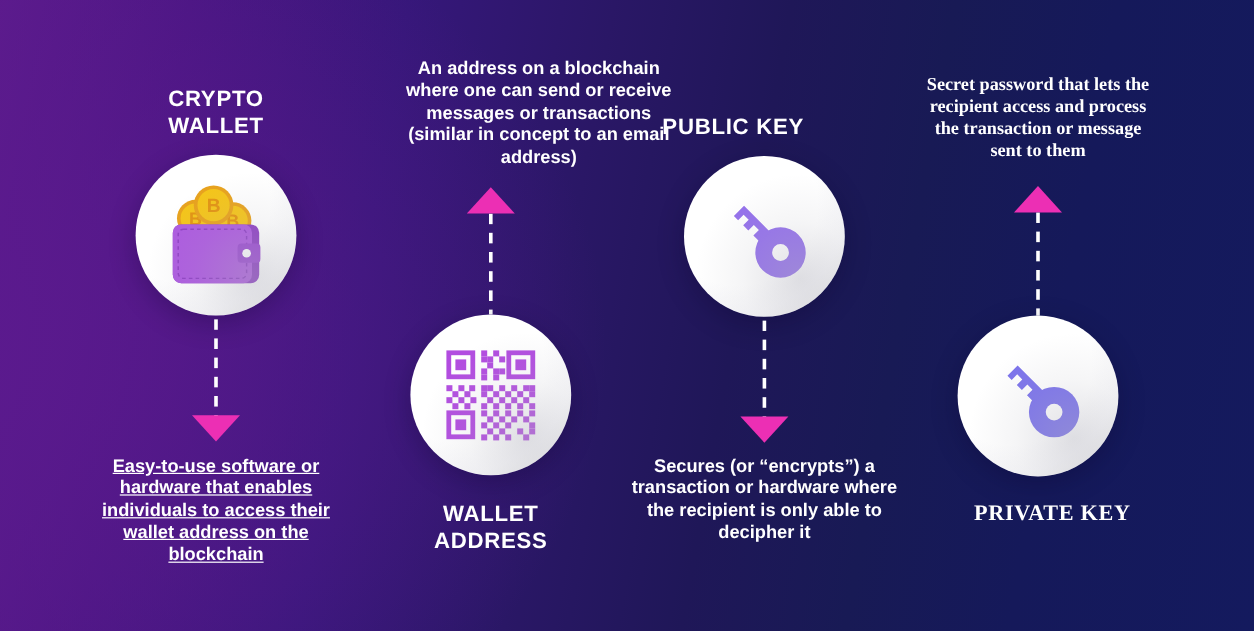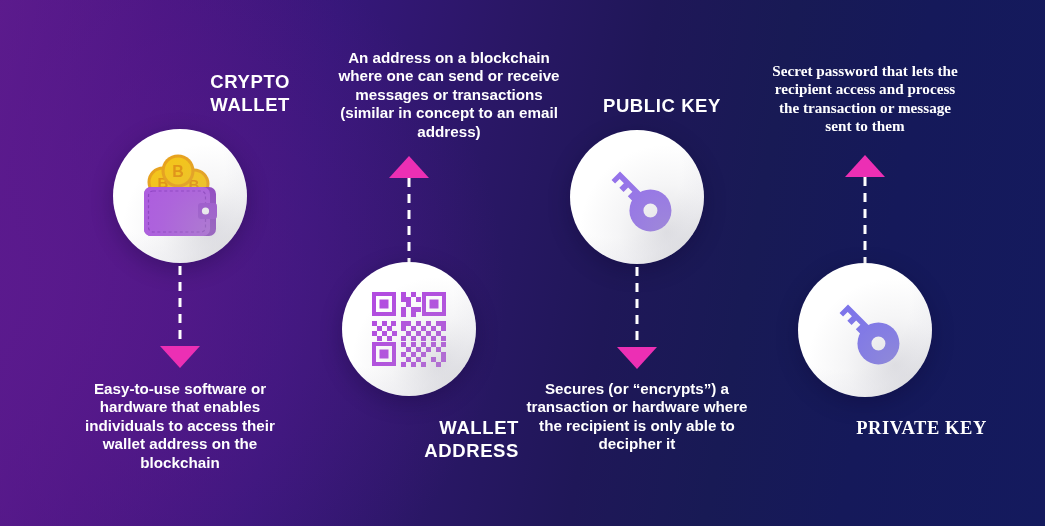--- a/index.html
+++ b/index.html
@@ -22,21 +22,21 @@
   
   .col { position: absolute; }
 
   .heading {
     position: absolute;
     color: #ffffff;
     font-weight: bold;
     font-size: 18.5px;
     line-height: 23px;
     letter-spacing: 0.6px;
-    text-align: right;
+    text-align: center;
     text-transform: uppercase;
     white-space: pre-line;
   }
 
   .body-text {
     position: absolute;
     color: #ffffff;
     font-size: 15.2px;
     line-height: 18.4px;
     font-weight: bold;
@@ -124,21 +124,21 @@
           <circle cx="92.5" cy="82" r="3.6" fill="#ffffff"></circle>
         </g>
       </svg>
     </div>
 
     <div class="connector" style="left:155px; top:266px; width:50px; height:104px;">
       <div class="dash" style="top:0; height:82px;"></div>
       <div class="arrow down" style="top:80px;"></div>
     </div>
 
-    <div class="body-text" style="left:70px; top:380px; width:220px;">Easy-to-use software or
+    <div class="body-text" style="left:70px; top:380px; width:220px;text-decoration:underline;">Easy-to-use software or
 hardware that enables
 individuals to access their
 wallet address on the
 blockchain</div>
   </div>
 
   <div class="col">
 
     <div class="body-text" style="left:294px; top:49px; width:230px;margin-left:40px;">An address on a blockchain
 where one can send or receive

